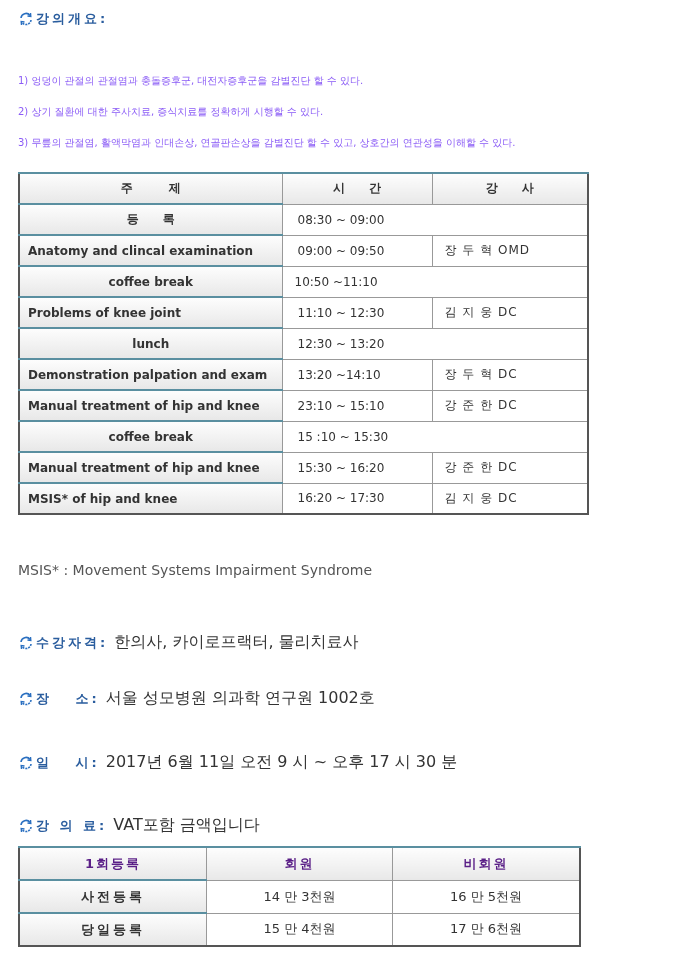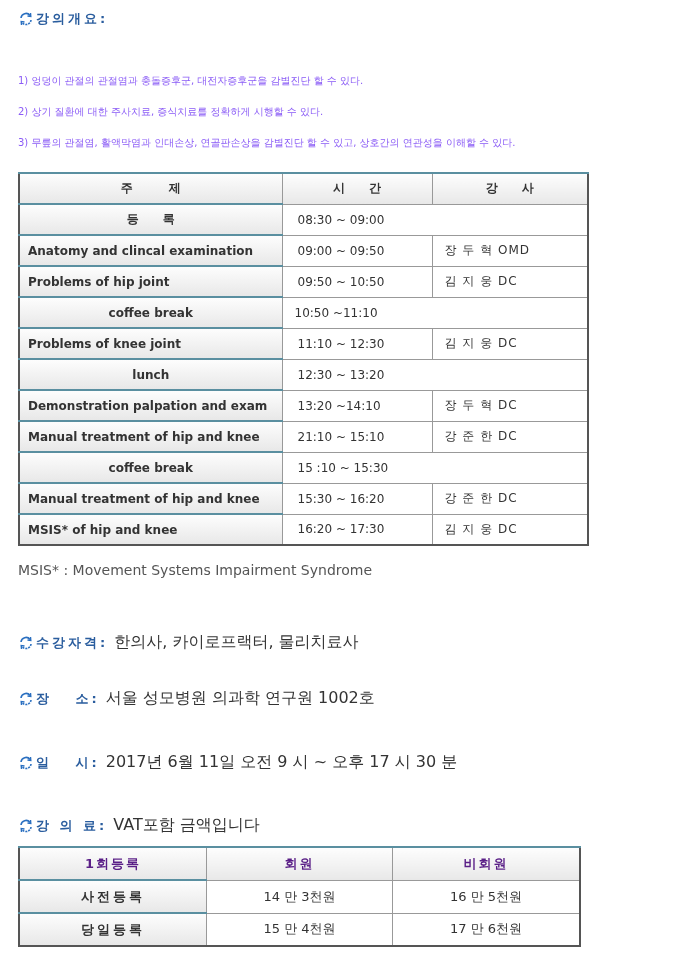--- a/index.html
+++ b/index.html
@@ -65,45 +65,40 @@
   <tr>
     <td class="gh c">등　　록</td>
     <td class="tcell" colspan="2">08:30 ~ 09:00</td>
   </tr>
   <tr>
     <td class="gh l">Anatomy and clincal examination</td>
     <td class="tcell">09:00 ~ 09:50</td>
     <td class="icell">장 두 혁  OMD</td>
   </tr>
   <tr>
-    <td class="gh l">Problems of hip joint</td>
-    <td class="tcell">09:50 ~ 10:50</td>
-    <td class="icell">김 지 웅  DC</td>
-  </tr>
-  <tr>
     <td class="gh c">coffee break</td>
     <td class="tcell tight" colspan="2">10:50 ~11:10</td>
   </tr>
   <tr>
     <td class="gh l">Problems of knee joint</td>
     <td class="tcell">11:10 ~ 12:30</td>
     <td class="icell">김 지 웅  DC</td>
   </tr>
   <tr>
     <td class="gh c">lunch</td>
     <td class="tcell" colspan="2">12:30 ~ 13:20</td>
   </tr>
   <tr>
     <td class="gh l">Demonstration  palpation and exam</td>
     <td class="tcell">13:20 ~14:10</td>
     <td class="icell">장 두 혁  DC</td>
   </tr>
   <tr>
     <td class="gh l">Manual treatment of hip and knee</td>
-    <td class="tcell">21:10 ~ 15:10</td>
+    <td class="tcell">23:10 ~ 15:10</td>
     <td class="icell">강 준 한  DC</td>
   </tr>
   <tr>
     <td class="gh c">coffee break</td>
     <td class="tcell" colspan="2">15 :10 ~ 15:30</td>
   </tr>
   <tr>
     <td class="gh l">Manual treatment of hip and knee</td>
     <td class="tcell">15:30 ~ 16:20</td>
     <td class="icell">강 준 한 DC</td>

